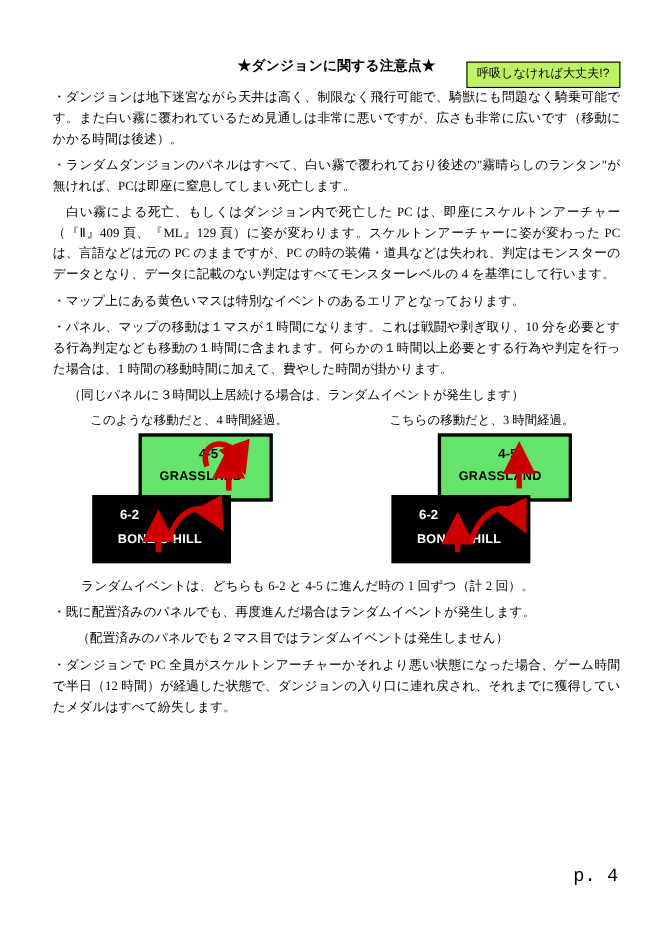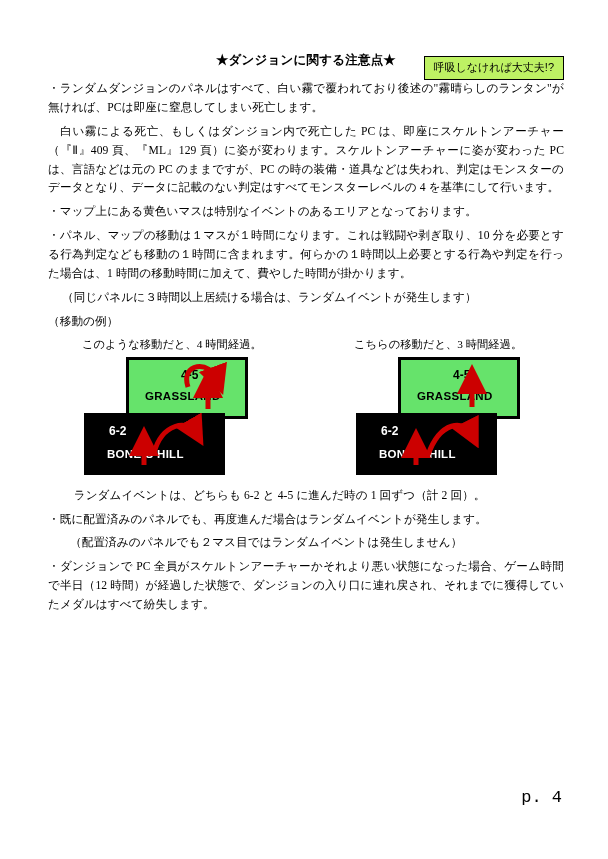--- a/index.html
+++ b/index.html
@@ -87,21 +87,21 @@
   }
   .tile-black {
     background: #000000;
   }
   .tile-top {
     left: 42px; top: 0;
     width: 122px; height: 62px;
   }
   .tile-bottom {
     left: 0; top: 56px;
-    width: 141px; height: 62px;
+    width: 126px; height: 62px;
   }
   .tile-code {
     position: absolute;
     font-family: "Liberation Sans", sans-serif;
     font-weight: bold;
     font-size: 12px;
   }
   .tile-top .tile-code {
     left: 52px; top: 8px;
     color: #000;
@@ -145,27 +145,27 @@
 <body>
 
 <div class="page">
 
   <div class="callout">
     <span>呼吸しなければ大丈夫!?</span>
   </div>
 
   <h1 class="heading">★ダンジョンに関する注意点★</h1>
 
+  <p class="body">・ダンジョンは地下迷宮ながら天井は高く、制限なく飛行可能で、騎獣にも問題なく騎乗可能です。また白い霧に覆われているため見通しは非常に悪いですが、広さも非常に広いです（移動にかかる時間は後述）。</p>
   <p class="body">・ランダムダンジョンのパネルはすべて、白い霧で覆われており後述の"霧晴らしのランタン"が無ければ、PCは即座に窒息してしまい死亡します。</p>
   <p class="body">　白い霧による死亡、もしくはダンジョン内で死亡した PC は、即座にスケルトンアーチャー（『Ⅱ』409 頁、『ML』129 頁）に姿が変わります。スケルトンアーチャーに姿が変わった PC は、言語などは元の PC のままですが、PC の時の装備・道具などは失われ、判定はモンスターのデータとなり、データに記載のない判定はすべてモンスターレベルの 4 を基準にして行います。</p>
   <p class="body">・マップ上にある黄色いマスは特別なイベントのあるエリアとなっております。</p>
   <p class="body">・パネル、マップの移動は１マスが１時間になります。これは戦闘や剥ぎ取り、10 分を必要とする行為判定なども移動の１時間に含まれます。何らかの１時間以上必要とする行為や判定を行った場合は、1 時間の移動時間に加えて、費やした時間が掛かります。</p>
   <p class="body indent2">（同じパネルに３時間以上居続ける場合は、ランダムイベントが発生します）</p>
 
-  <p class="body moveblock">（移動の例）</p>
 
   <div class="examples">
 
     <div class="ex left">
       <p class="ex-caption">このような移動だと、4 時間経過。</p>
       <div class="mapwrap">
         <div class="tile tile-green tile-top">
           <span class="tile-code">4-5</span>
           <span class="tile-name">GRASSLAND</span>
         </div>

